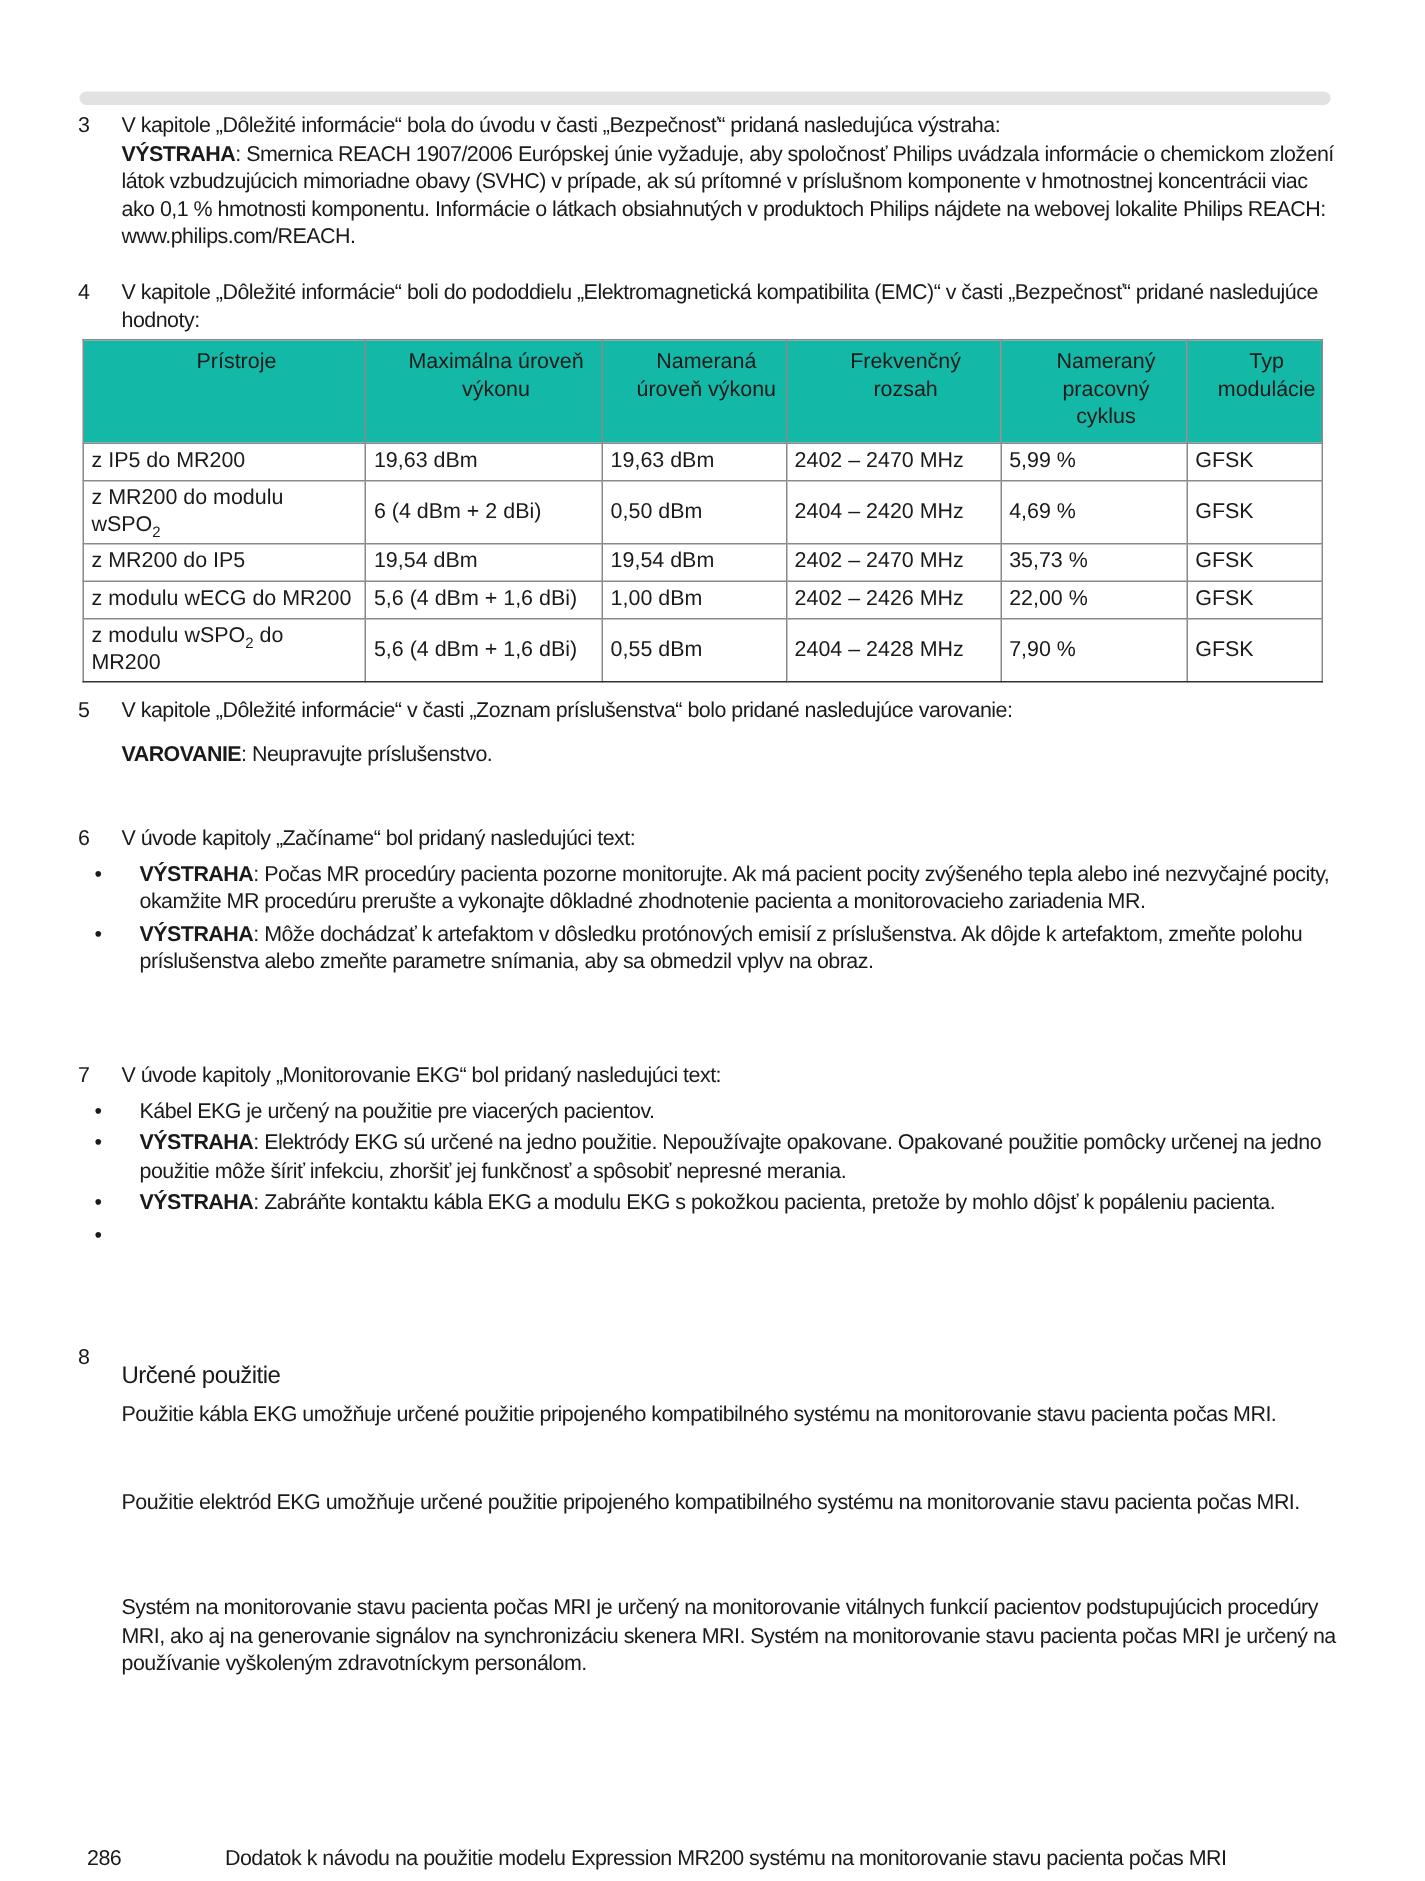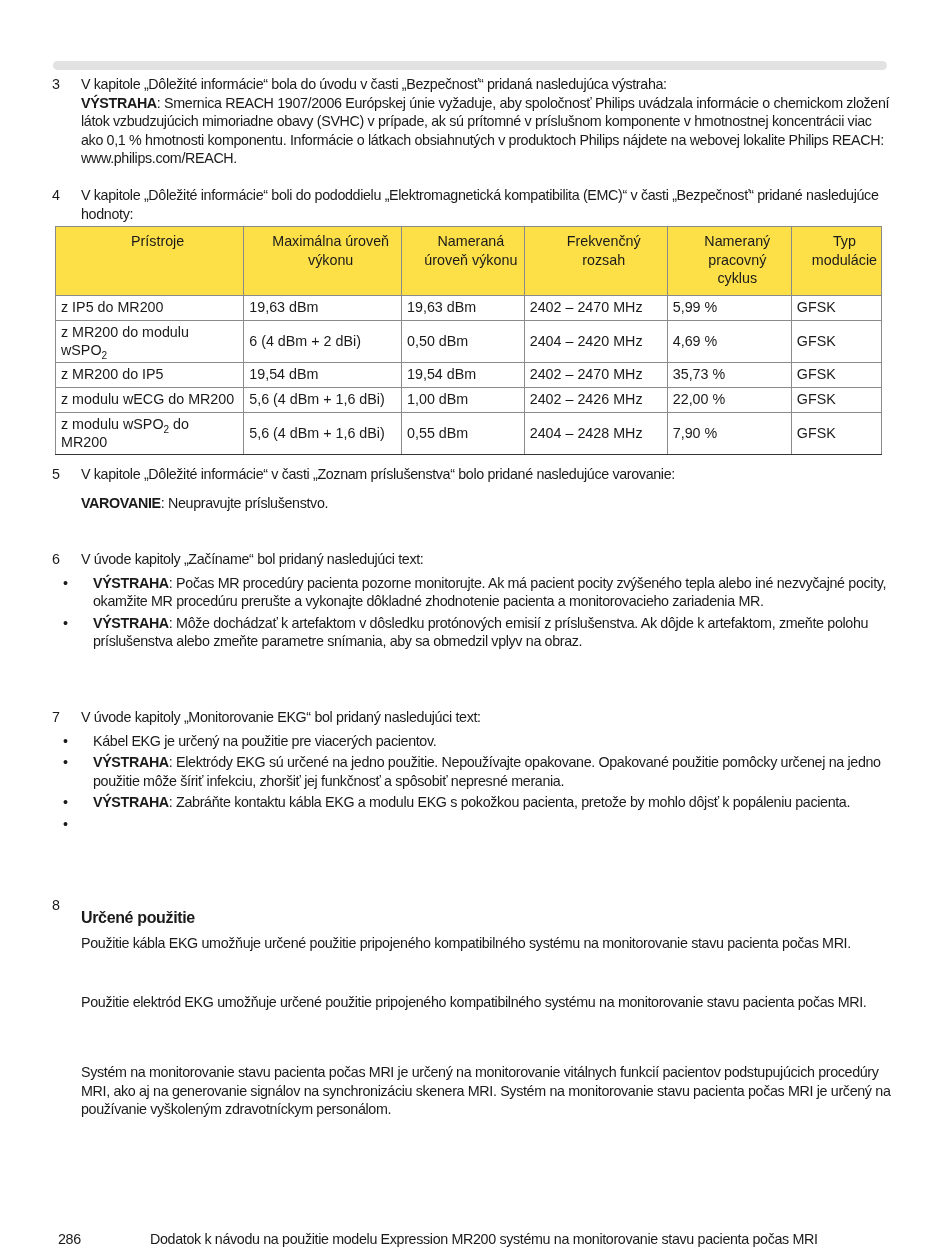--- a/index.html
+++ b/index.html
@@ -17,35 +17,35 @@
   .body { margin-left: 29px; }
   .narrow { font-stretch: condensed; letter-spacing: -0.35px; }
   b { font-weight: bold; }
 
   table.emc {
     position: absolute; left: 55px; top: 226px; width: 827px;
     border-collapse: collapse; font-size: 14.3px; line-height: 18px;
     color: #1a1a1a;
   }
   table.emc th {
-    background: #fde047; font-weight: normal; text-align: center; vertical-align: top;
+    background: #14b8a6; font-weight: normal; text-align: center; vertical-align: top;
     border: 1px solid #8a8a8a; padding: 5px 4px 7px 20px; line-height: 18.5px;
   }
   table.emc td {
     border: 1px solid #8a8a8a; padding: 2px 5px 3px 5px; height: 19px; text-align: left;
   }
   table.emc tr.dark-bottom td { border-bottom: 1px solid #333; }
   table.emc td.sep, table.emc th.sep { border-left: 1.5px solid #333; }
   sub { font-size: 10px; vertical-align: -4px; line-height: 0; }
 
   ul.bul { list-style: none; margin: 0; padding: 0; }
   ul.bul li { position: relative; padding-left: 41px; margin-bottom: 3px; }
   ul.bul li .dot { position: absolute; left: 11px; top: 0; }
 
-  .subhead { font-weight: bold; font-size: 16px; line-height: 20px; }
+  .subhead { font-weight: normal; font-size: 16px; line-height: 20px; }
 
   .footer { position: absolute; top: 1230px; left: 58px; width: 830px; }
   .footer .pg { position: absolute; left: 0; }
   .footer .ft { position: absolute; left: 92px; }
 </style>
 </head>
 <body>
 
 <div class="topbar"></div>
 

